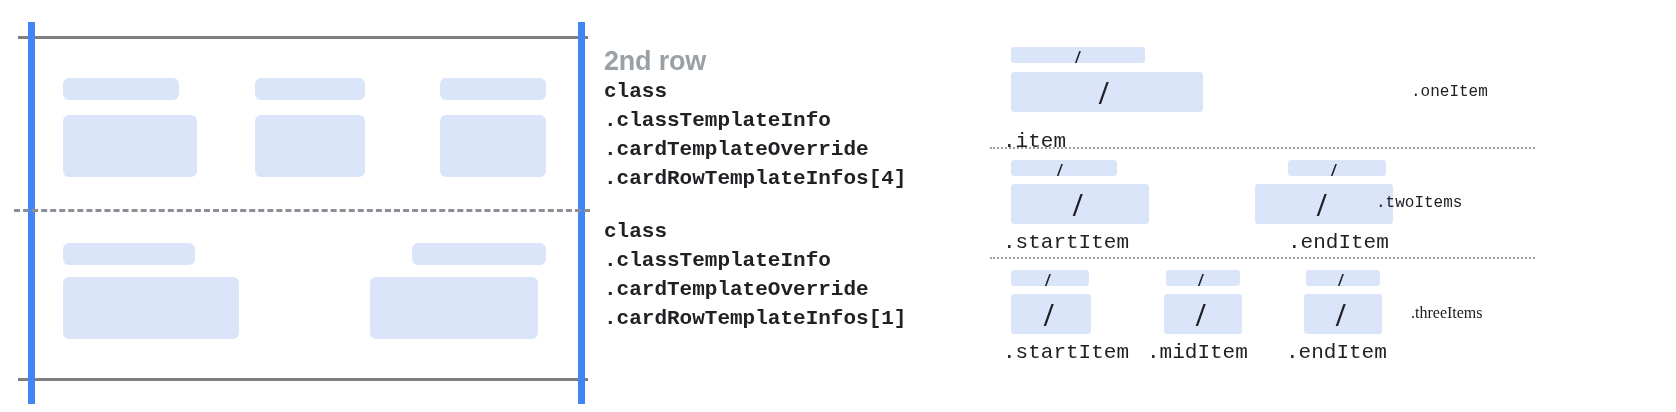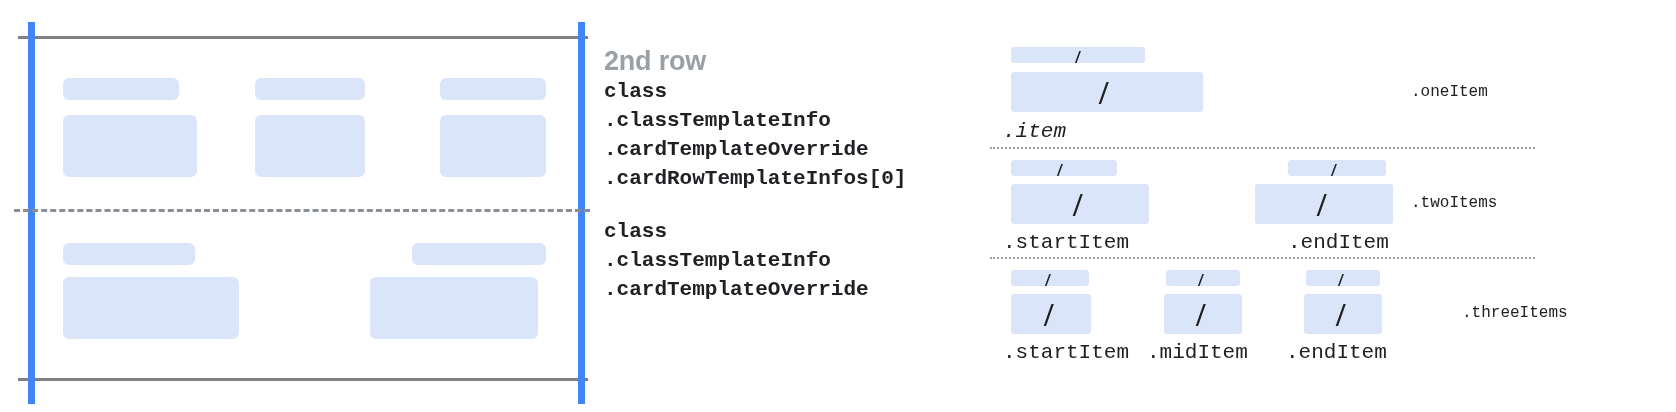--- a/index.html
+++ b/index.html
@@ -119,57 +119,58 @@
   <div class="blk large" style="left:63px; top:265px; width:176px;"></div>
 
   <div class="blk small" style="left:412px; top:231px; width:134px;"></div>
   <div class="blk large" style="left:370px; top:265px; width:168px;"></div>
 
   <div class="mid-col" style="left:604px; top:33px; width:360px;">
     <div class="row-head">2nd row</div>
     <div class="mono">class</div>
     <div class="mono">.classTemplateInfo</div>
     <div class="mono">.cardTemplateOverride</div>
-    <div class="mono">.cardRowTemplateInfos[0]</div>
+    <div class="mono">.cardRowTemplateInfos[4]</div>
   </div>
 
   <div class="mid-col" style="left:604px; top:205px; width:360px;">
     <div class="mono">class</div>
     <div class="mono">.classTemplateInfo</div>
     <div class="mono">.cardTemplateOverride</div>
+    <div class="mono">.cardRowTemplateInfos[1]</div>
   </div>
 
   <div class="ibox top" style="left:1011px; top:35px; width:134px;">
     <span class="slash" style="left:63px; top:-1px; font-size:24px;">/</span>
   </div>
   <div class="ibox bot" style="left:1011px; top:60px; width:192px;">
     <span class="slash" style="left:88px; top:4px; font-size:34px;">/</span>
   </div>
-  <div class="cap" style="left:1003px; top:108px;font-style:italic;">.item</div>
+  <div class="cap" style="left:1003px; top:118px;">.item</div>
   <div class="grp-label" style="left:1411px; top:71px;">.oneItem</div>
 
   <div class="dotted-div" style="left:990px; top:135px; width:545px;"></div>
 
   <div class="ibox top" style="left:1011px; top:148px; width:106px;">
     <span class="slash" style="left:45px; top:-1px; font-size:24px;">/</span>
   </div>
   <div class="ibox bot" style="left:1011px; top:172px; width:138px;">
     <span class="slash" style="left:62px; top:4px; font-size:34px;">/</span>
   </div>
   <div class="cap" style="left:1003px; top:219px;">.startItem</div>
 
   <div class="ibox top" style="left:1288px; top:148px; width:98px;">
     <span class="slash" style="left:42px; top:-1px; font-size:24px;">/</span>
   </div>
   <div class="ibox bot" style="left:1255px; top:172px; width:138px;">
     <span class="slash" style="left:62px; top:4px; font-size:34px;">/</span>
   </div>
   <div class="cap" style="left:1288px; top:219px;">.endItem</div>
 
-  <div class="grp-label" style="left:1411px; top:182px;">.twoItems</div>
+  <div class="grp-label" style="left:1376px; top:182px;">.twoItems</div>
 
   <div class="dotted-div" style="left:990px; top:245px; width:545px;"></div>
 
   <div class="ibox top" style="left:1011px; top:258px; width:78px;">
     <span class="slash" style="left:33px; top:-1px; font-size:24px;">/</span>
   </div>
   <div class="ibox bot" style="left:1011px; top:282px; width:80px;">
     <span class="slash" style="left:33px; top:4px; font-size:34px;">/</span>
   </div>
   <div class="cap" style="left:1003px; top:329px;">.startItem</div>
@@ -183,15 +184,15 @@
   <div class="cap" style="left:1147px; top:329px;">.midItem</div>
 
   <div class="ibox top" style="left:1306px; top:258px; width:74px;">
     <span class="slash" style="left:31px; top:-1px; font-size:24px;">/</span>
   </div>
   <div class="ibox bot" style="left:1304px; top:282px; width:78px;">
     <span class="slash" style="left:32px; top:4px; font-size:34px;">/</span>
   </div>
   <div class="cap" style="left:1286px; top:329px;">.endItem</div>
 
-  <div class="grp-label" style="left:1462px; top:292px;">.threeItems</div>
+  <div class="grp-label" style="left:1411px; top:292px;font-family:Liberation Serif, serif;">.threeItems</div>
 
 </div>
 
 </body></html>

